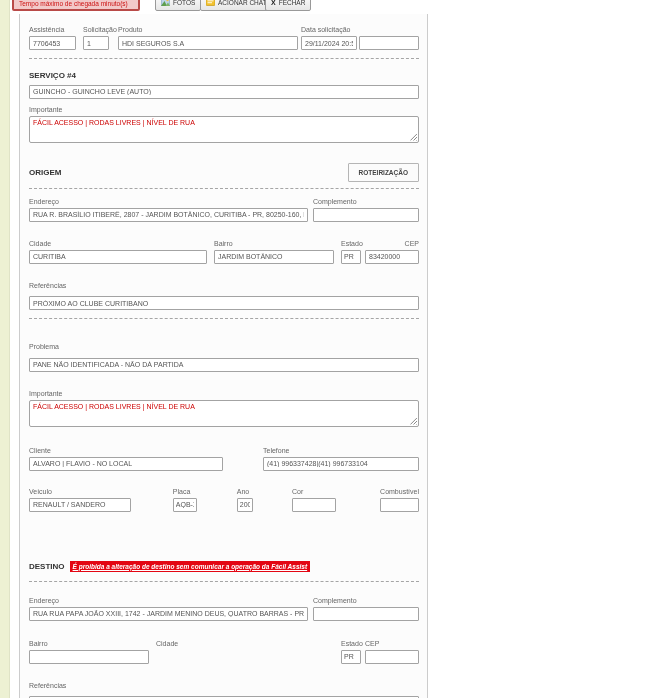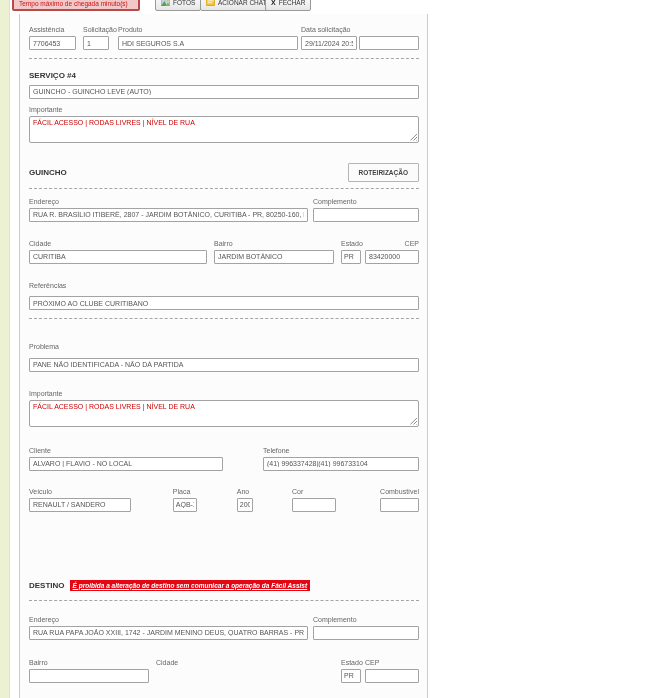--- a/index.html
+++ b/index.html
@@ -149,21 +149,21 @@
   <div class="sec-title" style="margin-top:12px;">SERVIÇO #4</div>
   <input class="inp full" style="margin-top: 4px;" value="GUINCHO - GUINCHO LEVE (AUTO)">
   <div class="lbl" style="margin-top:7px;">Importante</div>
   <div class="ta-wrap">
     <textarea class="ta" style="">FÁCIL ACESSO | RODAS LIVRES | NÍVEL DE RUA</textarea>
     <div class="grip"></div>
   </div>
 
   
   <div class="origem-head" style="margin-top:20px;">
-    <div class="sec-title">GUINCHO</div>
+    <div class="sec-title">ORIGEM</div>
     <button class="rot-btn">ROTEIRIZAÇÃO</button>
   </div>
   <hr class="dash" style="margin-top:6px;">
 
   <div class="frow" style="margin-top:9px;">
     <div class="field" style="width:279px; margin-right:5px;">
       <div class="lbl">Endereço</div>
       <input class="inp" value="RUA R. BRASÍLIO ITIBERÊ, 2807 - JARDIM BOTÂNICO, CURITIBA - PR, 80250-160, BRASIL, 2807" style="">
     </div>
     <div class="field" style="flex:1;">
@@ -235,21 +235,21 @@
       <div class="lbl">Cor</div>
       <input class="inp" value="" style="">
     </div>
     <div class="field" style="flex:1;">
       <div class="lbl">Combustível</div>
       <input class="inp" value="" style="">
     </div>
   </div>
 
   
-  <div class="destino-head" style="margin-top:68px;">
+  <div class="destino-head" style="margin-top:49px;">
     <div class="sec-title">DESTINO</div>
     <div class="destino-badge">É proibida a alteração de destino sem comunicar a operação da Fácil Assist</div>
   </div>
   <hr class="dash" style="margin-top:9px;">
 
   <div class="frow" style="margin-top:15px;">
     <div class="field" style="width:279px; margin-right:5px;">
       <div class="lbl">Endereço</div>
       <input class="inp" value="RUA RUA PAPA JOÃO XXIII, 1742 - JARDIM MENINO DEUS, QUATRO BARRAS - PR, 83420-000, BRASIL," style="">
     </div>

